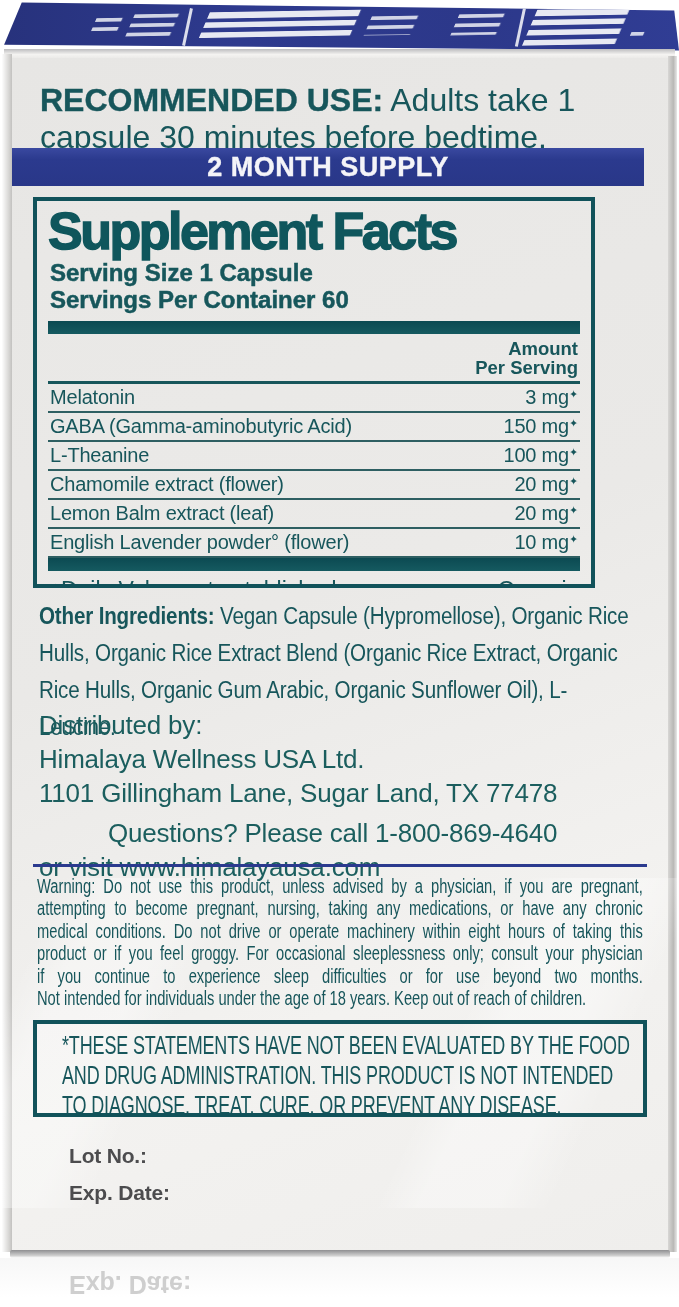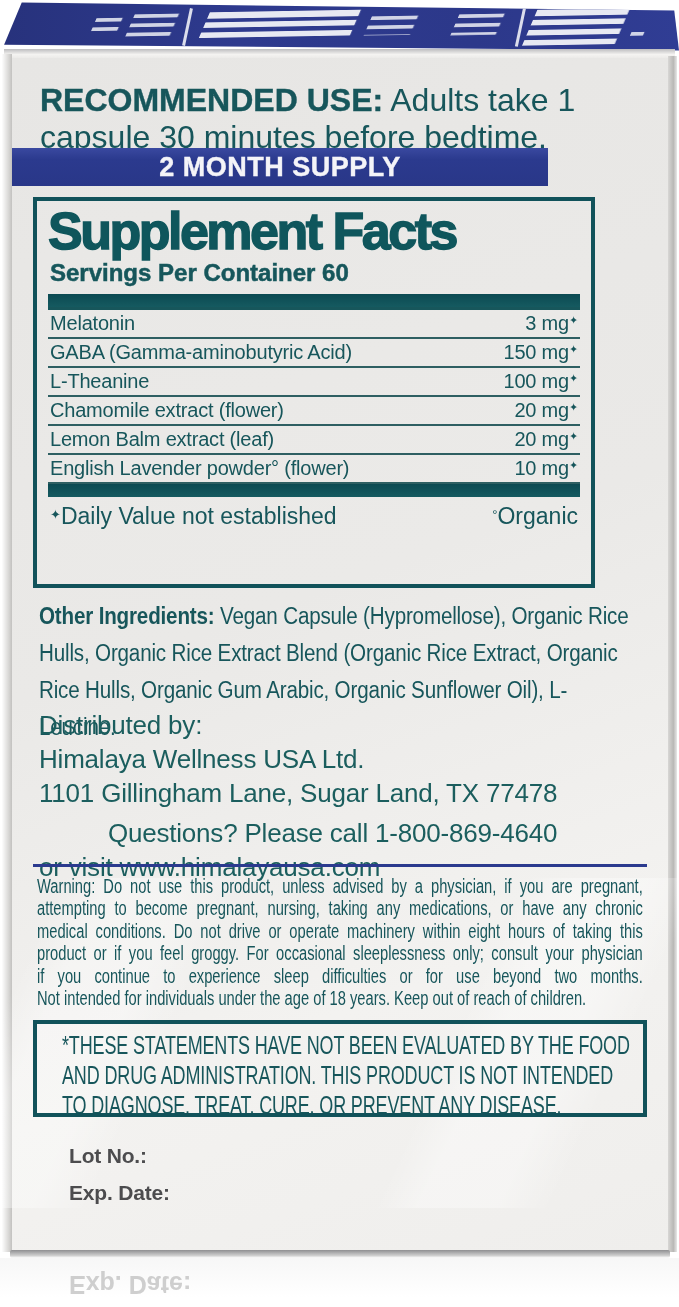--- a/index.html
+++ b/index.html
@@ -27,21 +27,21 @@
   
   .panel{position:absolute;left:12px;top:58px;width:656px;height:1194px;
          background:linear-gradient(160deg,#e7e6e4 0%,#eae9e7 45%,#f3f2f0 75%,#efeeec 100%);
          color:#17565b;}
   .sheen{position:absolute;left:-80px;top:820px;width:900px;height:330px;pointer-events:none;
          background:repeating-linear-gradient(115deg,rgba(255,255,255,0) 0 120px,rgba(255,255,255,.35) 160px 230px,rgba(255,255,255,0) 280px 420px);}
 
   .recuse{position:absolute;left:28px;top:24px;width:588px;font-size:32px;line-height:37px;color:#17565b;}
   .recuse b{font-weight:700;-webkit-text-stroke:.4px #17565b;}
 
-  .banner{position:absolute;left:0;top:90px;width:536px;height:38px;
+  .banner{position:absolute;left:0;top:90px;width:632px;height:38px;
           background:linear-gradient(#3a49a0,#2b3a8e 30%,#293788);
           display:flex;align-items:center;justify-content:center;}
   .banner span{color:#f4f4f8;font-size:27px;font-weight:700;letter-spacing:.5px;-webkit-text-stroke:.4px #f4f4f8;}
 
   
   .facts{position:absolute;left:21px;top:139px;width:562px;height:391px;box-sizing:border-box;
          border:4px solid #11525a;padding:2px 11px 6px;background:rgba(255,255,255,.06);overflow:hidden;}
   .ftitle{font-size:52px;line-height:56px;font-weight:700;letter-spacing:-2.5px;color:#0f565c;
           -webkit-text-stroke:1.4px #0f565c;white-space:nowrap;}
   .fserv{font-size:24px;line-height:27px;font-weight:700;-webkit-text-stroke:.5px #155a5e;margin-left:2px;}
@@ -119,22 +119,27 @@
       <b>RECOMMENDED USE:</b>
       <span>Adults take 1 capsule 30 minutes before bedtime.</span>
     </div>
 
     <div class="banner">
       <span>2 MONTH SUPPLY</span>
     </div>
 
     <div class="facts">
       <div class="ftitle">Supplement Facts</div>
+      <div class="fserv">Serving Size 1 Capsule</div>
       <div class="fserv">Servings Per Container 60</div>
       <div class="fbar"></div>
+      <div class="fam">
+        <span>Amount</span><br>
+        <span>Per Serving</span>
+      </div>
       <div class="fhead-rule"></div>
 
       <div class="frow">
         <span class="fname">Melatonin</span>
         <span class="famt"><span>3 mg</span><sup>✦</sup></span>
       </div>
       <div class="frow">
         <span class="fname">GABA (Gamma-aminobutyric Acid)</span>
         <span class="famt"><span>150 mg</span><sup>✦</sup></span>
       </div>

